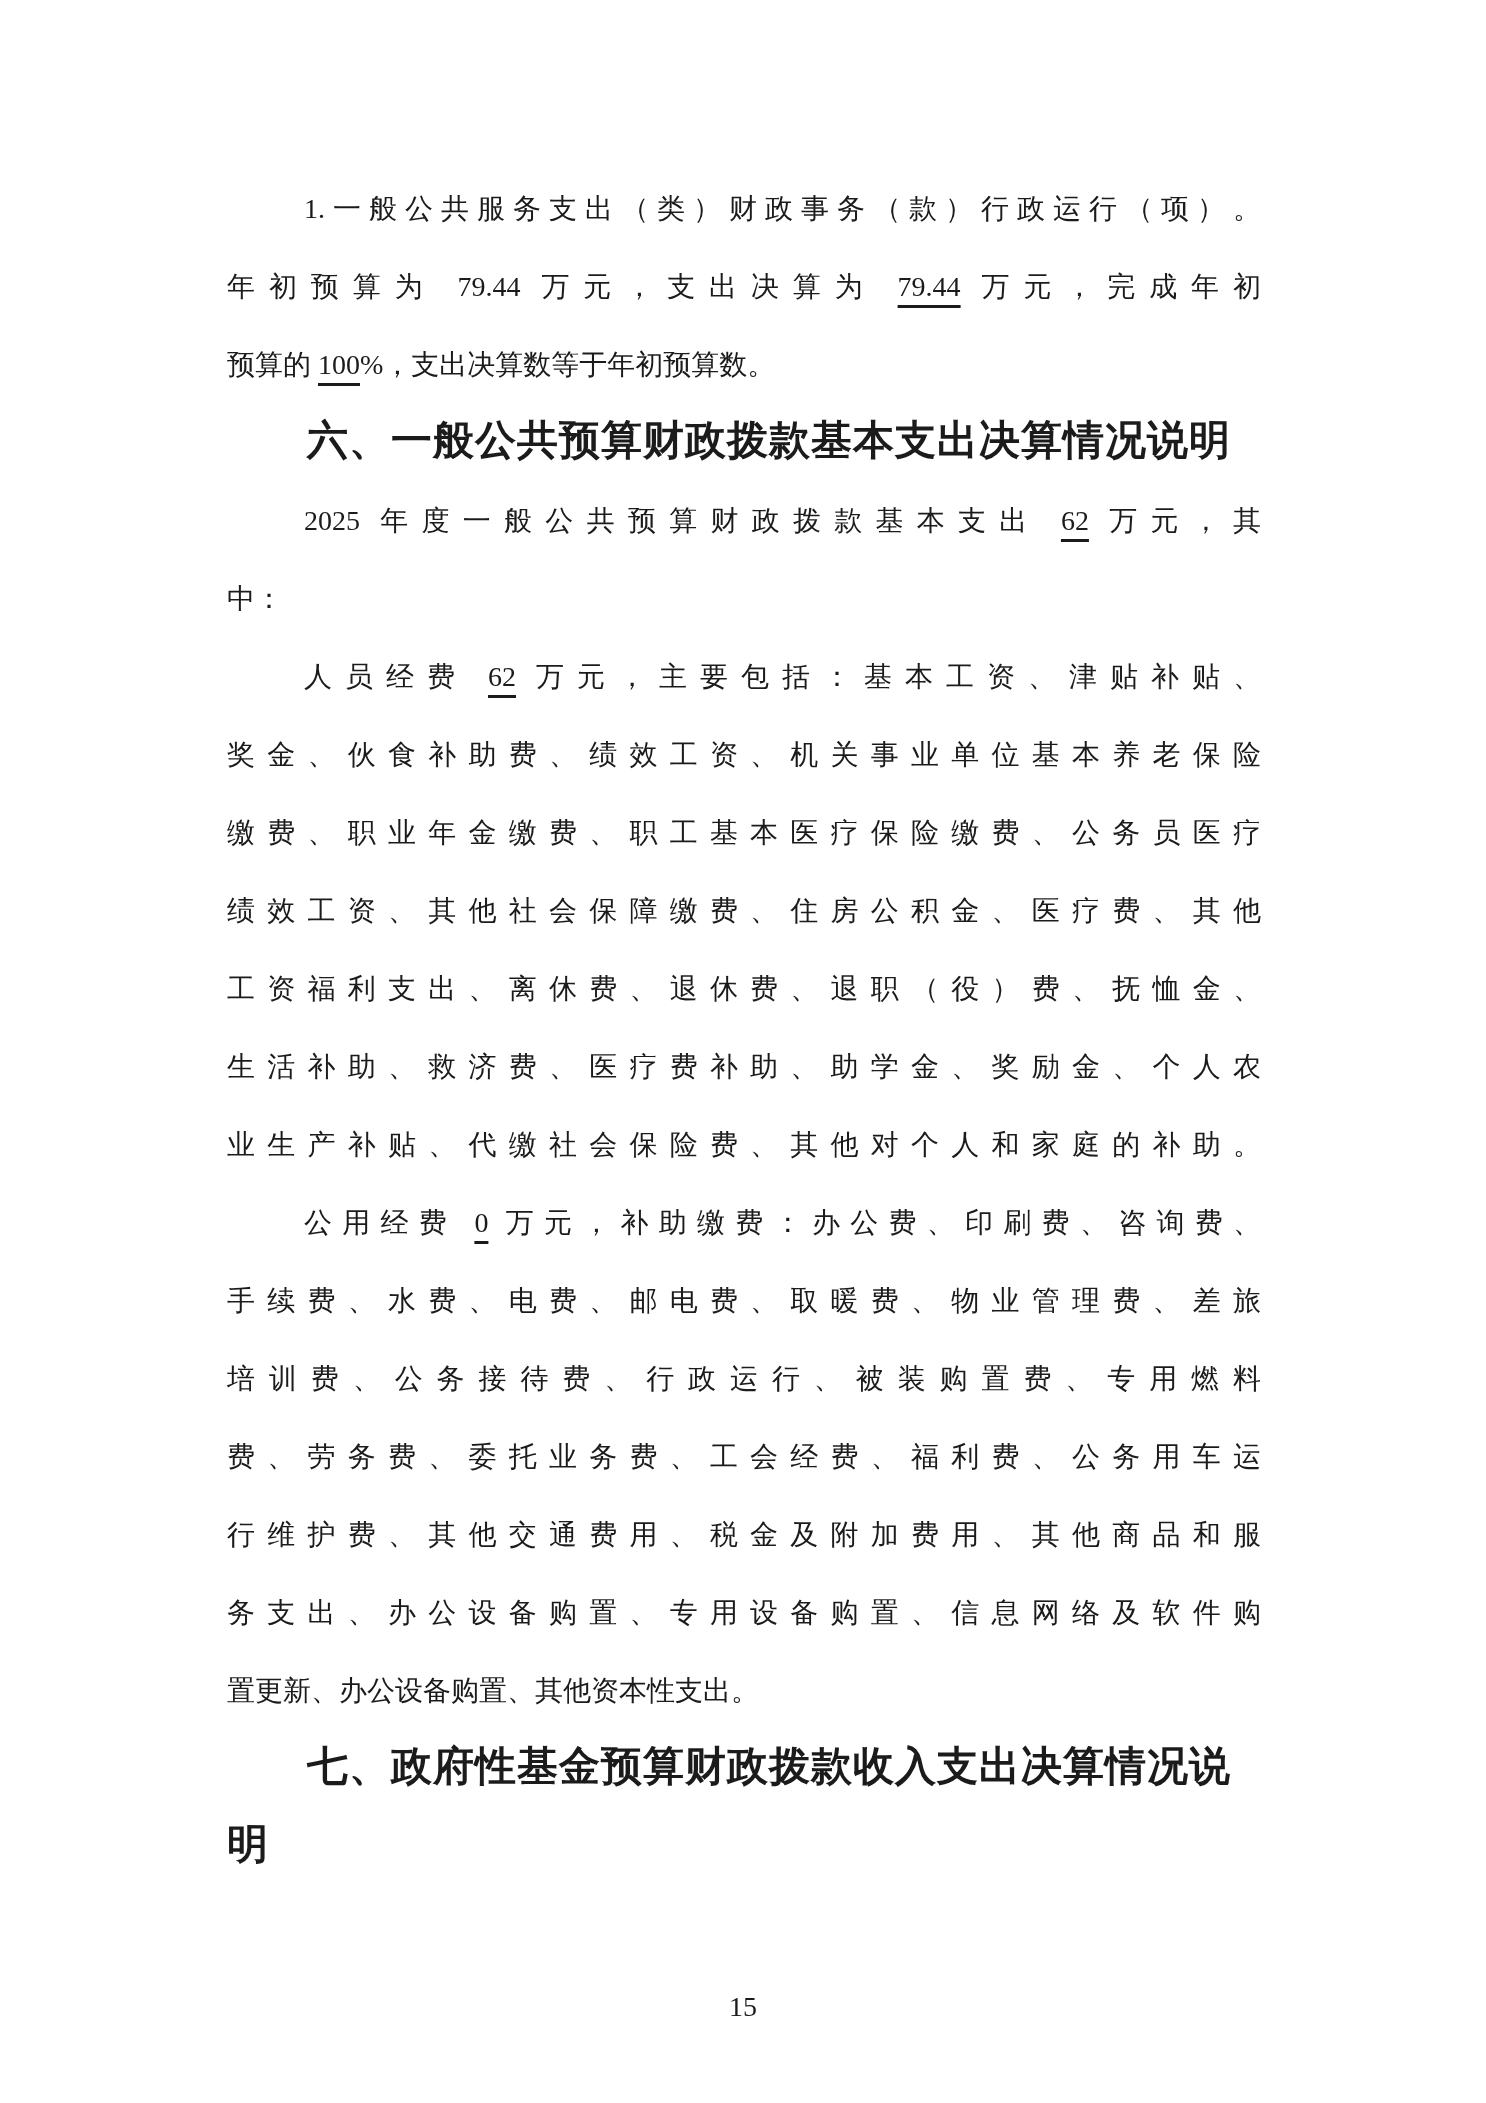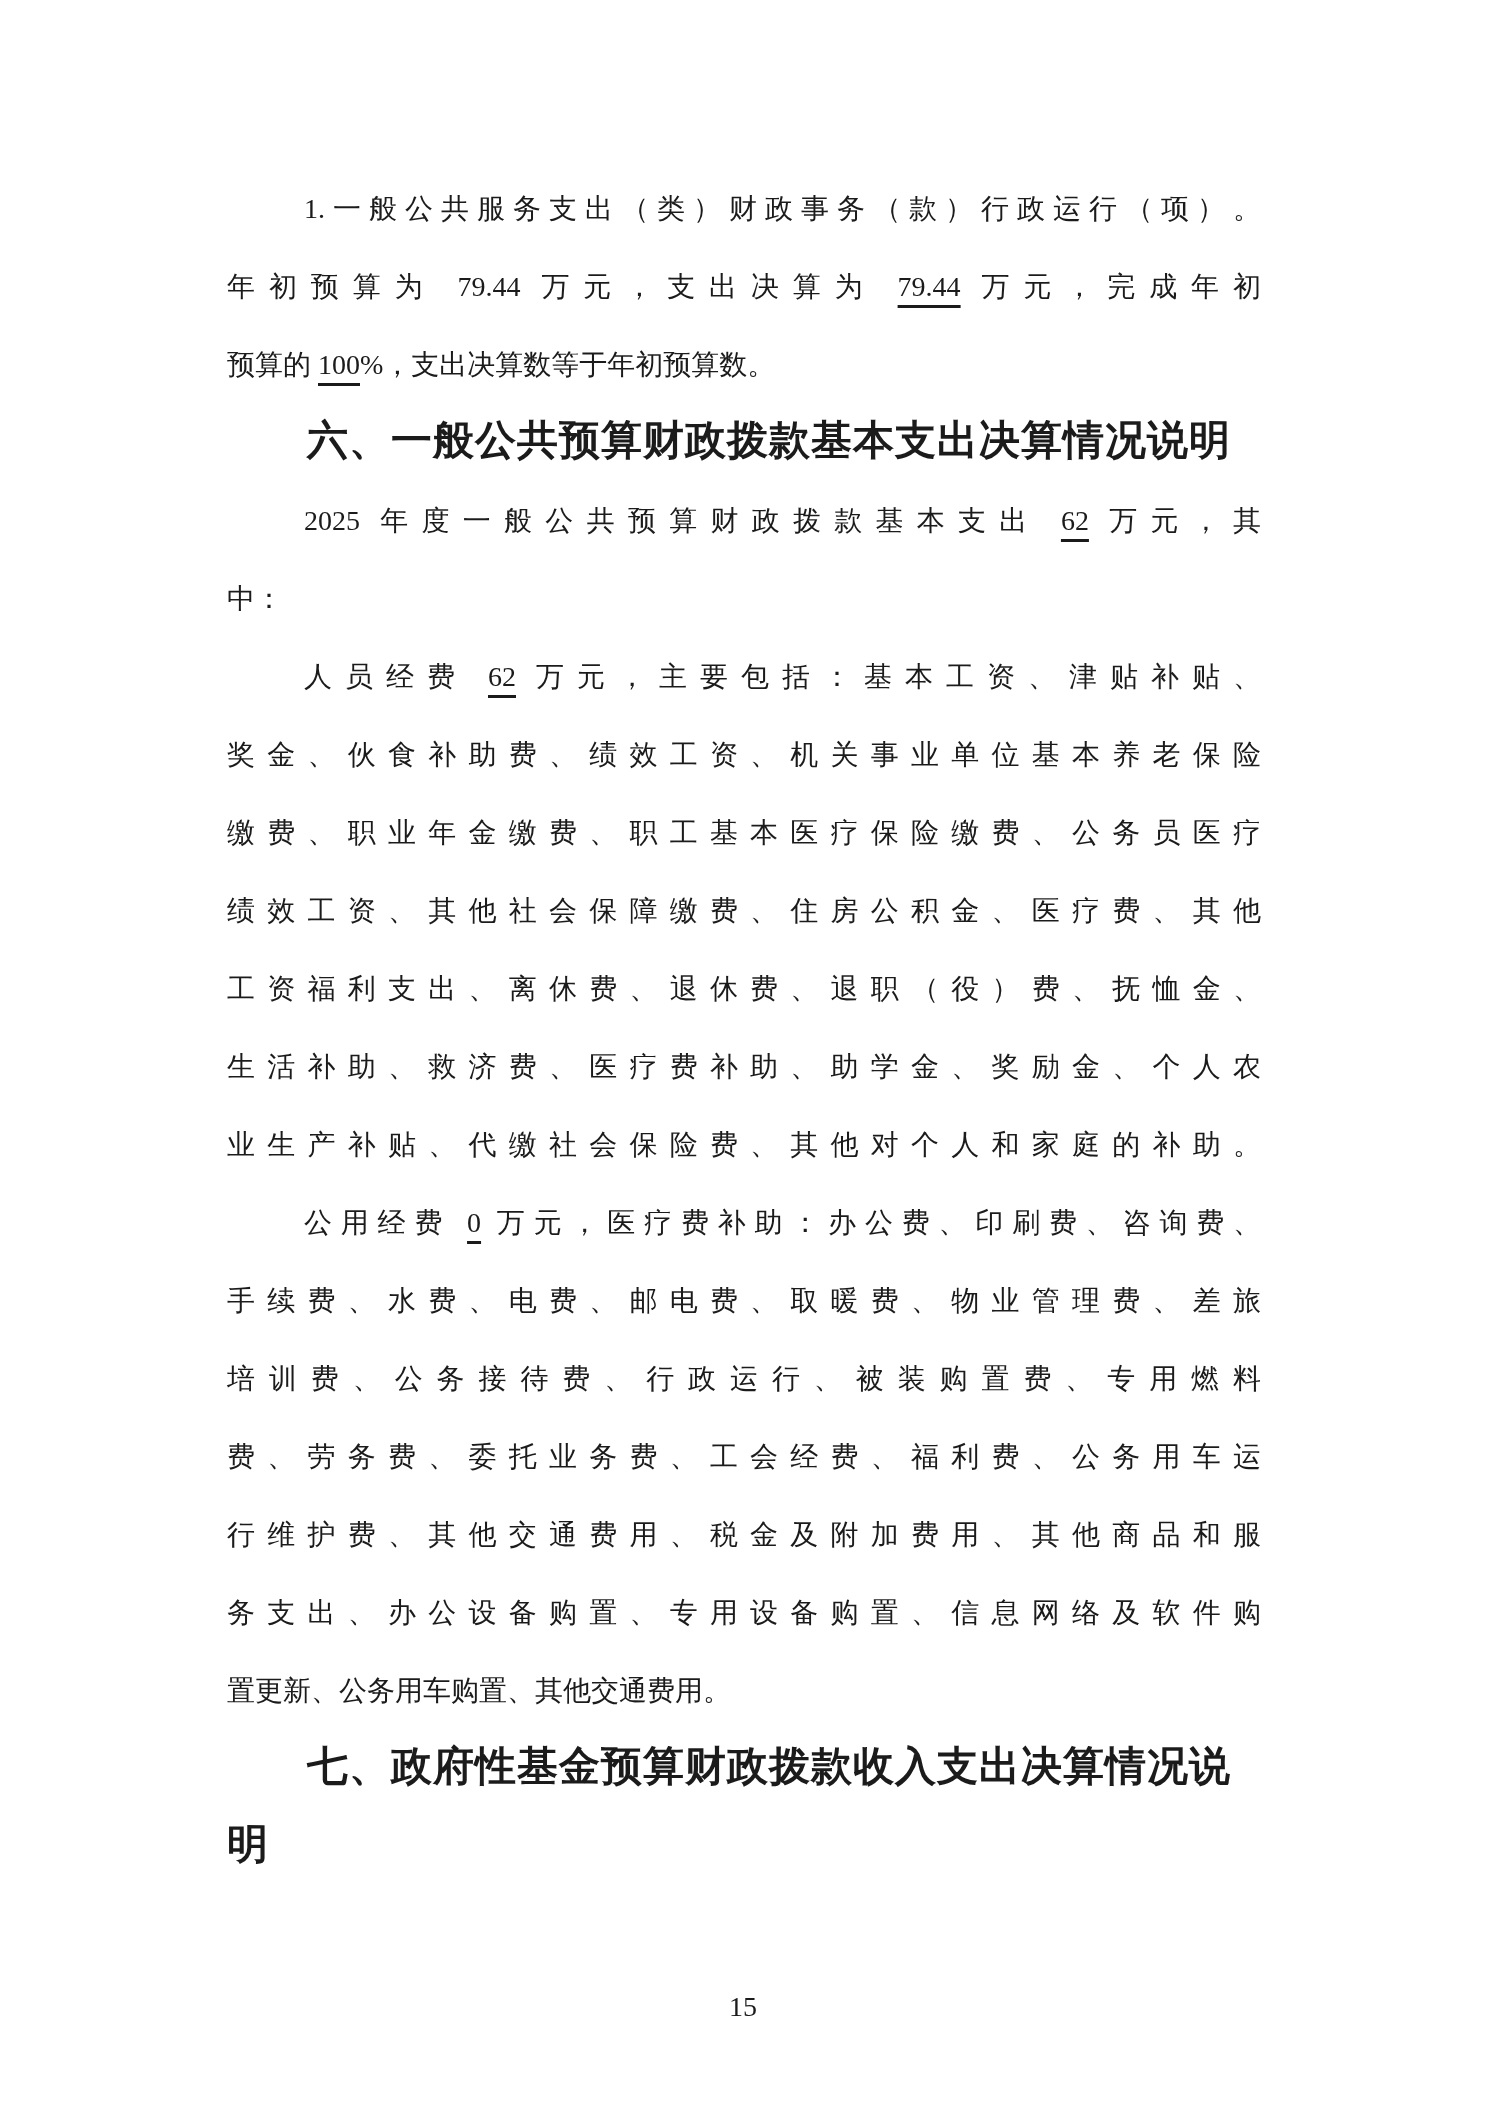--- a/index.html
+++ b/index.html
@@ -72,23 +72,23 @@
       <div class="line heading indent"><span>六、一般公共预算财政拨款基本支出决算情况说明</span></div>
       <div class="line indent fill"><span>2025 年度一般公共预算财政拨款基本支出 </span><span class="u">62</span><span> 万元，其</span></div>
       <div class="line"><span>中：</span></div>
       <div class="line indent fill"><span>人员经费 </span><span class="u">62</span><span> 万元，主要包括：基本工资、津贴补贴、</span></div>
       <div class="line fill"><span>奖金、伙食补助费、绩效工资、机关事业单位基本养老保险</span></div>
       <div class="line fill"><span>缴费、职业年金缴费、职工基本医疗保险缴费、公务员医疗</span></div>
       <div class="line fill"><span>绩效工资、其他社会保障缴费、住房公积金、医疗费、其他</span></div>
       <div class="line fill"><span>工资福利支出、离休费、退休费、退职（役）费、抚恤金、</span></div>
       <div class="line fill"><span>生活补助、救济费、医疗费补助、助学金、奖励金、个人农</span></div>
       <div class="line fill"><span>业生产补贴、代缴社会保险费、其他对个人和家庭的补助。</span></div>
-      <div class="line indent fill"><span>公用经费 </span><span class="u">0</span><span> 万元，医疗费补助：办公费、印刷费、咨询费、</span></div>
+      <div class="line indent fill"><span>公用经费 </span><span class="u">0</span><span> 万元，补助缴费：办公费、印刷费、咨询费、</span></div>
       <div class="line fill"><span>手续费、水费、电费、邮电费、取暖费、物业管理费、差旅</span></div>
       <div class="line fill"><span>培训费、公务接待费、行政运行、被装购置费、专用燃料</span></div>
       <div class="line fill"><span>费、劳务费、委托业务费、工会经费、福利费、公务用车运</span></div>
       <div class="line fill"><span>行维护费、其他交通费用、税金及附加费用、其他商品和服</span></div>
       <div class="line fill"><span>务支出、办公设备购置、专用设备购置、信息网络及软件购</span></div>
-      <div class="line"><span>置更新、公务用车购置、其他交通费用。</span></div>
+      <div class="line"><span>置更新、办公设备购置、其他资本性支出。</span></div>
       <div class="line heading indent"><span>七、政府性基金预算财政拨款收入支出决算情况说明</span></div>
     </div>
   <div class="page-number">15</div>
 </div>
 
 </body></html>

